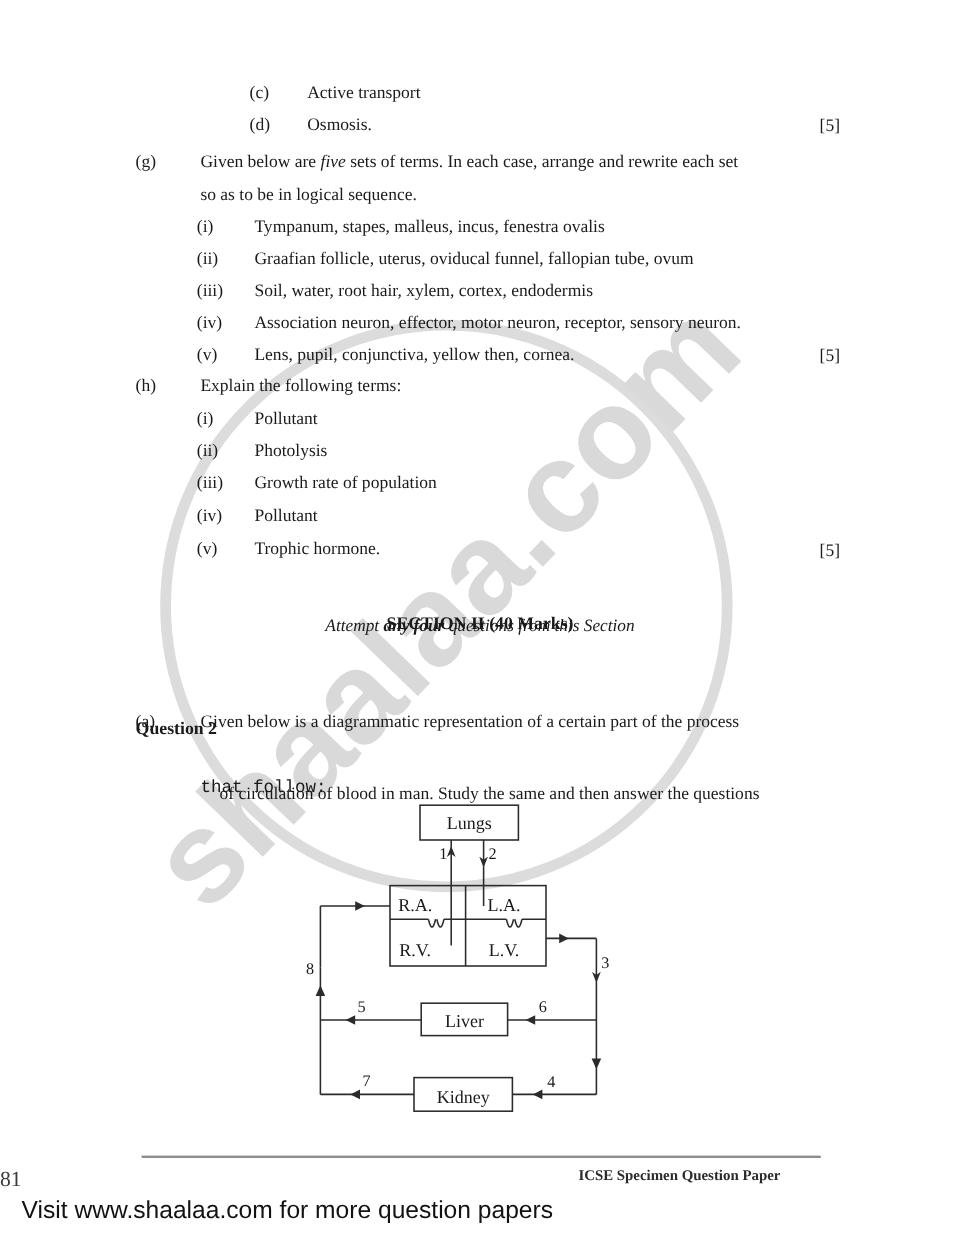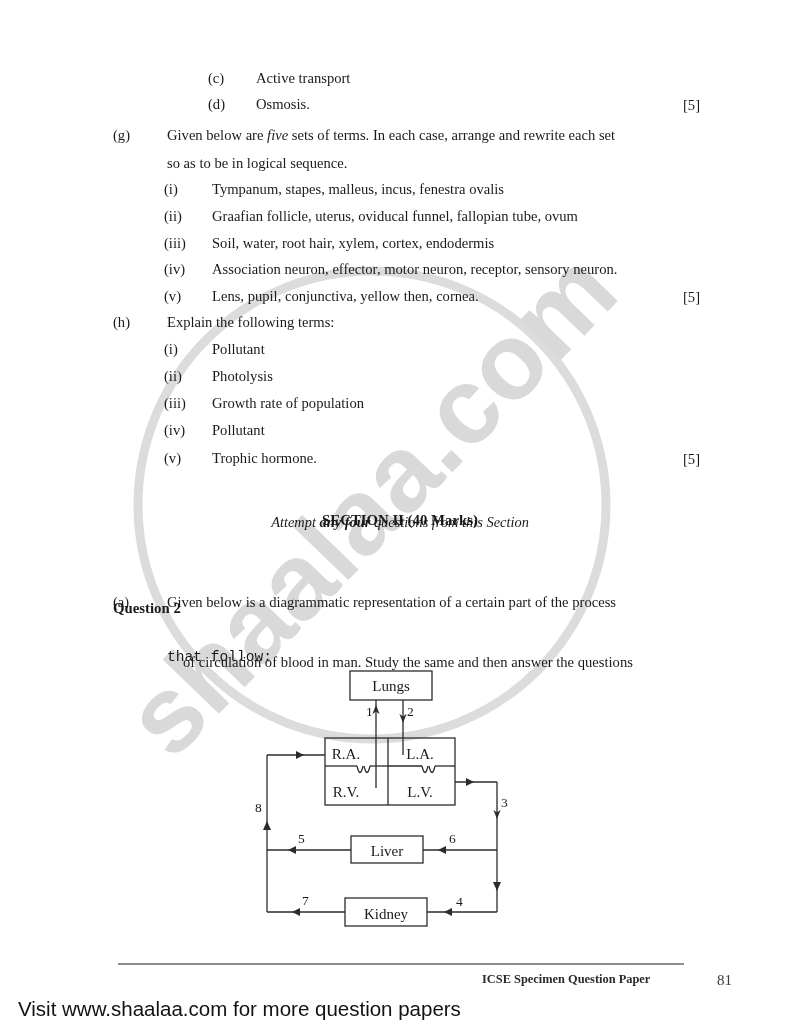--- a/index.html
+++ b/index.html
@@ -90,22 +90,22 @@
     top: 963px;
     width: 566px;
     height: 2px;
     background: #8d8d8d;
   }
   #page-number {
     position: absolute;
     left: 0;
     top: 972px;
     width: 732px;
-    text-align: right;
-    font-size: 15px;
+    text-align: left;
+    font-size: 18px;
     color: #3a3a3a;
   }
   #paper-name {
     position: absolute;
     left: 482px;
     top: 972px;
     font-size: 12.4px;
     font-weight: bold;
     color: #2b2b2b;
   }

